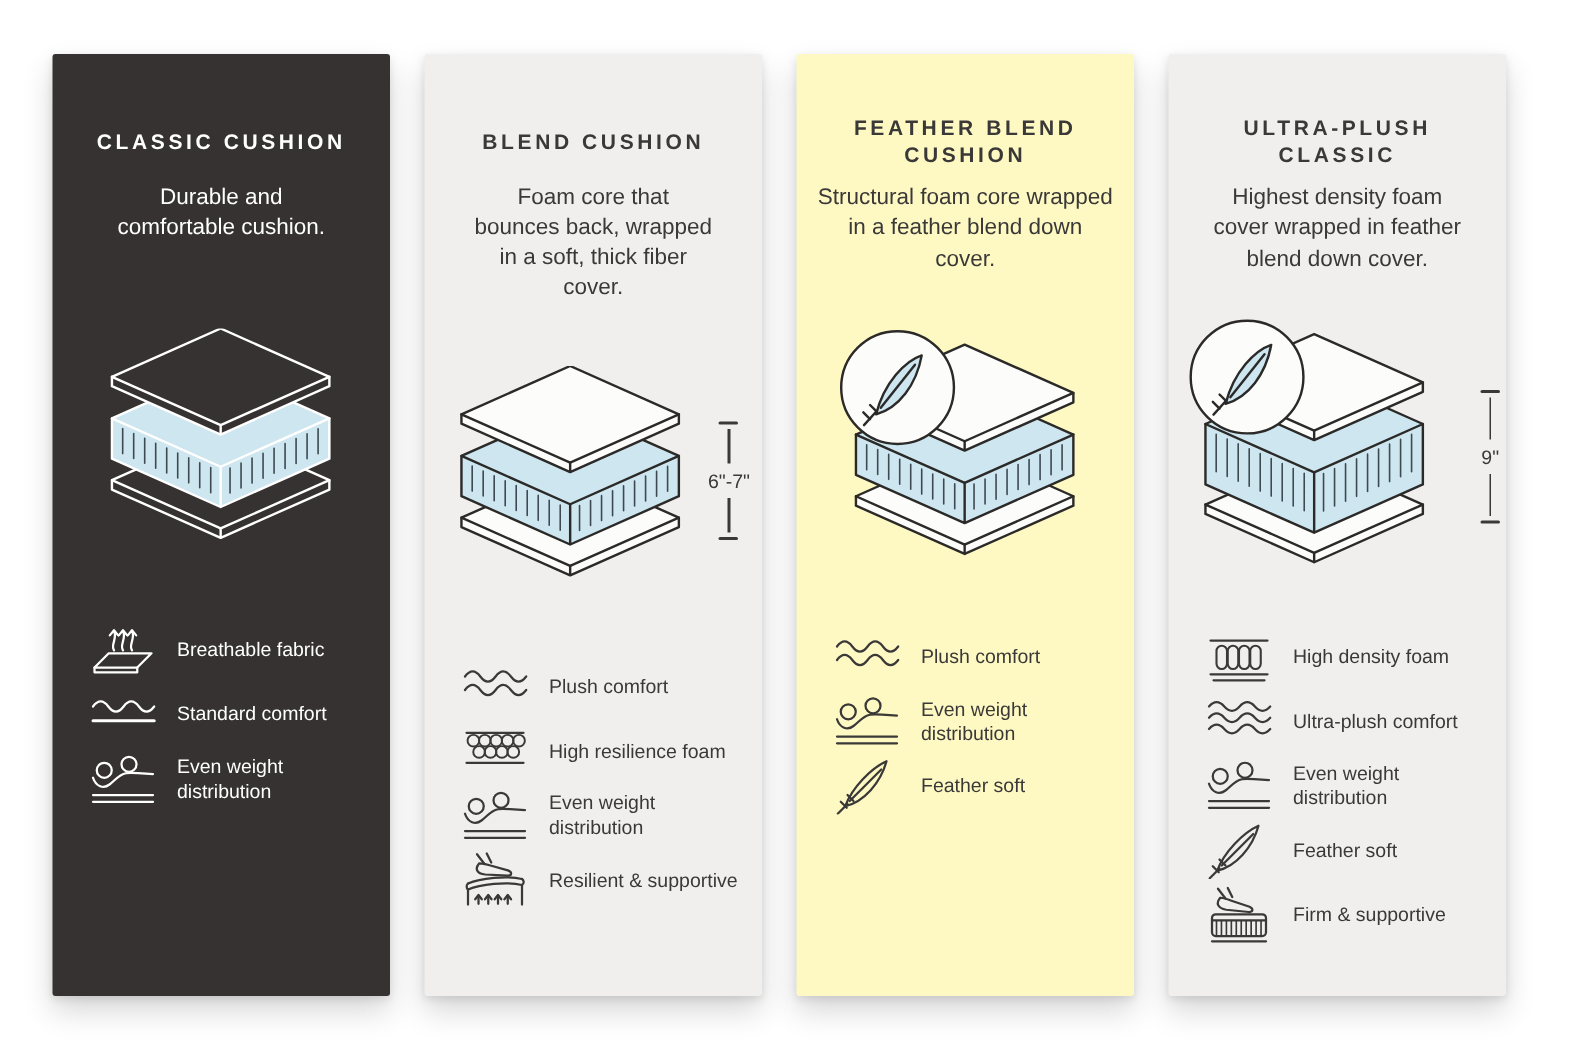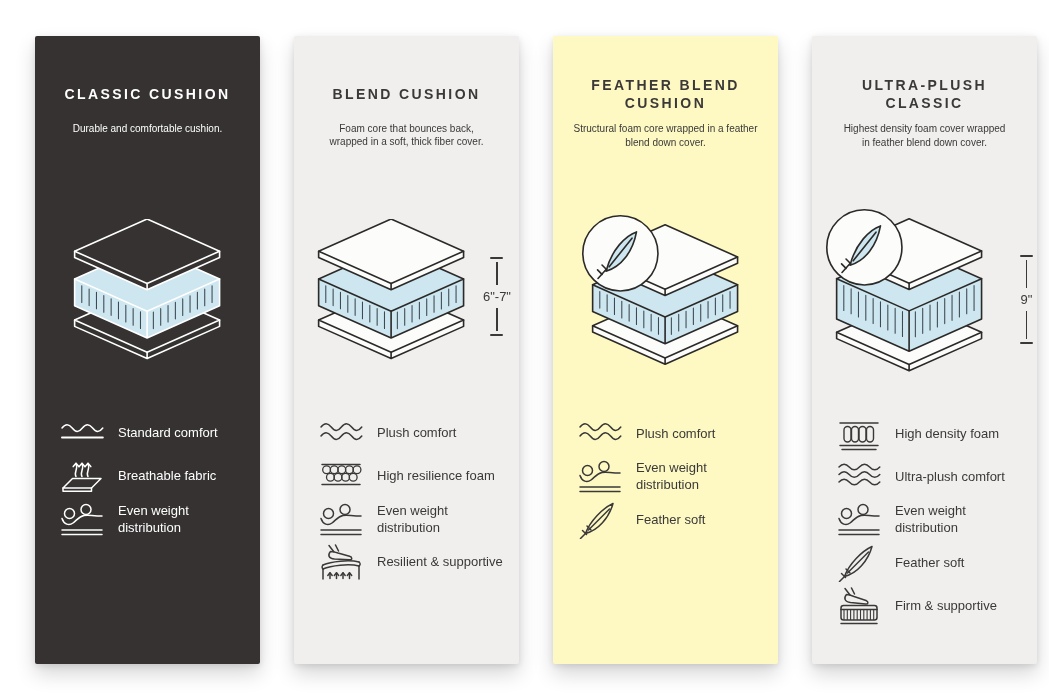--- a/index.html
+++ b/index.html
@@ -1,24 +1,24 @@
 <!DOCTYPE html>
 <html><head>
 <meta charset="utf-8">
 <style>
   html,body{margin:0;padding:0;background:#ffffff;width:1049px;height:700px;overflow:hidden;
     font-family:"Liberation Sans",sans-serif;}
-  .board{display:flex;gap:34px;padding:36px 0 0 35px;align-items:center;}
+  .board{display:flex;gap:23px;padding:36px 0 0 35px;align-items:center;}
   .card{width:225px;height:628px;border-radius:2px;box-sizing:border-box;position:relative;
     box-shadow:0 10px 20px rgba(0,0,0,.16),0 2px 6px rgba(0,0,0,.10);}
   .card.light{color:#3a3938;}
   .card.dark{color:#ffffff;}
   .title{margin:40px 10px 0;min-height:36px;display:flex;align-items:center;justify-content:center;
     text-align:center;font-size:14px;font-weight:bold;letter-spacing:2.4px;line-height:1.3;}
-  .desc{margin:10px auto 0;min-height:56px;text-align:center;font-size:10px;line-height:1.34;}
+  .desc{margin:10px auto 0;min-height:56px;text-align:center;font-size:15px;line-height:1.34;}
   .card-classic .desc{max-width:150px;}
   .card-plush .desc{max-width:160px;}
   .card-feather .desc{max-width:198px;}
   .card-ultra .desc{max-width:172px;}
   .illo{height:222px;margin-top:2px;position:relative;display:flex;align-items:center;justify-content:center;}
   .illo.has-dim{padding-right:30px;}
   .dim{position:absolute;right:8px;top:77px;display:flex;flex-direction:column;align-items:center;gap:3px;color:#3a3938;}
   .card-ultra .dim{top:75px;right:4px;}
   .dim .cap{width:13px;height:2px;background:currentColor;border-radius:1px;}
   .dim .vline{width:1.8px;height:23px;background:currentColor;}
@@ -48,40 +48,40 @@
           <path d="M21.0 74.6 V93.2 M29.2 78.2 V96.8 M37.4 81.8 V100.4 M45.6 85.5 V104.1 M53.8 89.1 V107.7 M62.0 92.8 V111.4 M70.2 96.4 V115.0 M78.4 100.1 V118.7 M86.6 103.7 V122.3 M101.0 103.9 V122.5 M109.2 100.2 V118.8 M117.4 96.6 V115.2 M125.6 93.0 V111.6 M133.8 89.3 V107.9 M142.0 85.7 V104.3 M150.2 82.0 V100.6 M158.4 78.4 V97.0 M166.6 74.7 V93.3 " stroke="#3e4a52" stroke-width="1.2" fill="none"></path>
           <path d="M13 36 L94 0 L175 36 L175 43 L94 79 L13 43 Z" fill="#353231" stroke="none"></path>
           <path d="M13 36 L94 0 L175 36 L94 72 Z" fill="none" stroke="#ffffff"></path>
           <path d="M13 36 L13 43 L94 79 L175 43 L175 36 M94 72 L94 79" fill="none" stroke="#ffffff"></path>
         </svg>
       </div>
     <div class="features">
         <div class="frow">
           <span class="ficon">
             <svg viewBox="0 0 46 38" width="46" height="38" fill="none" stroke="currentColor" stroke-width="1.5" stroke-linecap="round" stroke-linejoin="round">
-              <path d="M3 13 C 6.4 8.5 9.8 8.5 13.2 13 C 16.6 17.5 20 17.5 23.4 13 C 26.8 8.5 30.2 8.5 33.6 13 C 37 17.5 40.4 17.5 43.8 13"></path>
-              <path d="M3 22.5 H43.8" stroke-width="2"></path>
-            </svg>
-          </span>
-          <span class="flabel">Standard comfort</span>
-        </div>
-        <div class="frow">
-          <span class="ficon">
-            <svg viewBox="0 0 46 38" width="46" height="38" fill="none" stroke="currentColor" stroke-width="1.5" stroke-linecap="round" stroke-linejoin="round">
               <path d="M4 30 L13.5 20.5 L42 20.5 L32.5 30 Z"></path>
               <path d="M4 30 L4 33.2 L32.5 33.2 L32.5 30"></path>
               <path d="M17 18.5 C 14.4 15 19.6 10.5 17 5.5"></path>
               <path d="M14.2 8.6 L17 5.2 L19.8 8.6"></path>
               <path d="M23 18.5 C 20.4 15 25.6 10.5 23 5.5"></path>
               <path d="M20.2 8.6 L23 5.2 L25.8 8.6"></path>
               <path d="M29 18.5 C 26.4 15 31.6 10.5 29 5.5"></path>
               <path d="M26.2 8.6 L29 5.2 L31.8 8.6"></path>
             </svg>
           </span>
           <span class="flabel">Breathable fabric</span>
+        </div>
+        <div class="frow">
+          <span class="ficon">
+            <svg viewBox="0 0 46 38" width="46" height="38" fill="none" stroke="currentColor" stroke-width="1.5" stroke-linecap="round" stroke-linejoin="round">
+              <path d="M3 13 C 6.4 8.5 9.8 8.5 13.2 13 C 16.6 17.5 20 17.5 23.4 13 C 26.8 8.5 30.2 8.5 33.6 13 C 37 17.5 40.4 17.5 43.8 13"></path>
+              <path d="M3 22.5 H43.8" stroke-width="2"></path>
+            </svg>
+          </span>
+          <span class="flabel">Standard comfort</span>
         </div>
         <div class="frow">
           <span class="ficon">
             <svg viewBox="0 0 46 38" width="46" height="38" fill="none" stroke="currentColor" stroke-width="1.5" stroke-linecap="round" stroke-linejoin="round">
               <circle cx="10.5" cy="12.5" r="5"></circle>
               <circle cx="27" cy="8.5" r="5"></circle>
               <path d="M3 17.5 C 5 23.5 10 25 14 22 C 18 19 20 15.5 25 14.5 C 30 13.6 33 15 43 15"></path>
               <path d="M3 29 H43"></path>
               <path d="M3 33.5 H43"></path>
             </svg>

